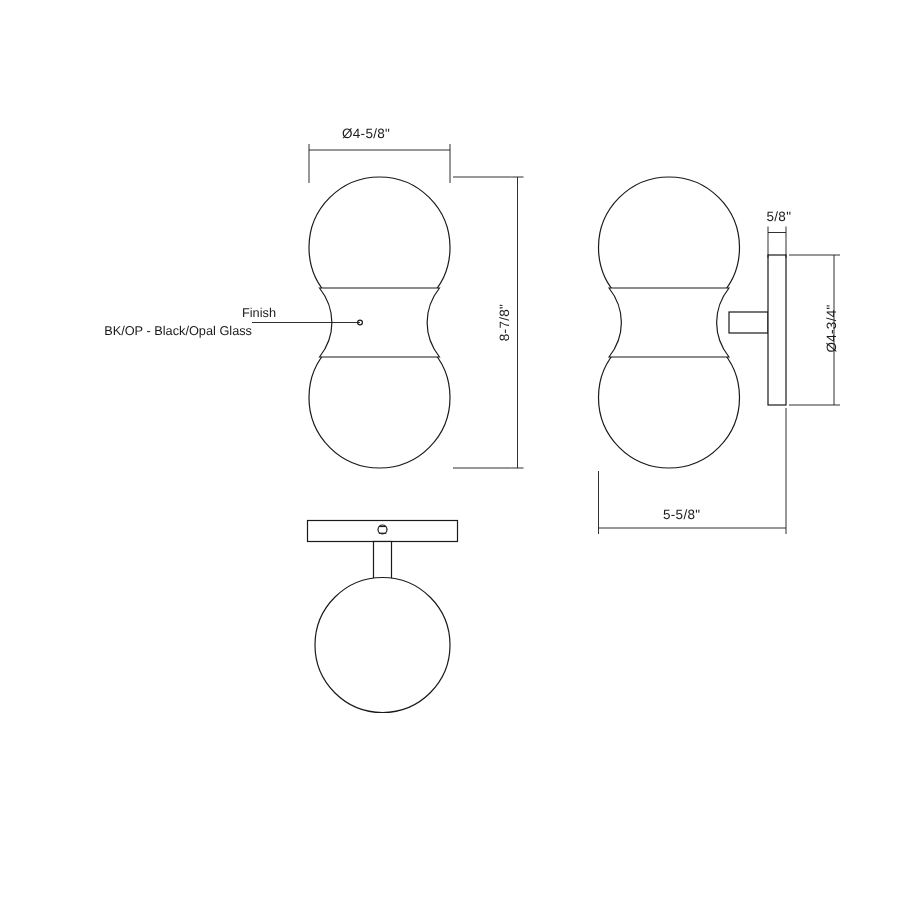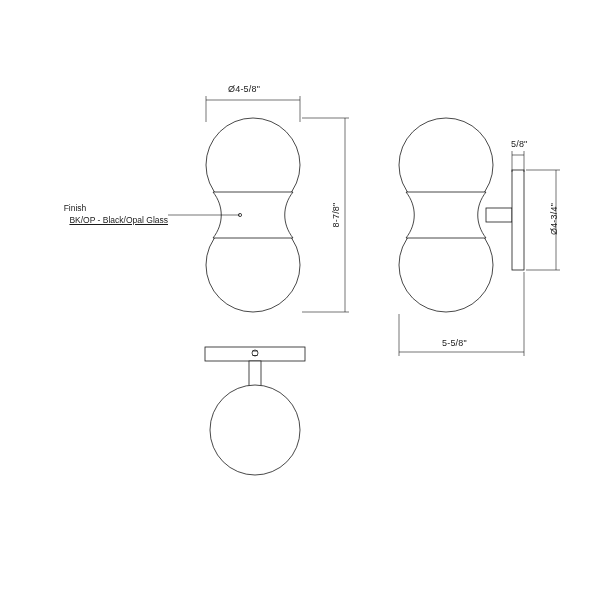--- a/index.html
+++ b/index.html
@@ -138,18 +138,18 @@
   <div class="dim-label" style="left:228px; top:84px;">Ø4-5/8"</div>
 
   <div class="dim-label vert" style="left:324px; top:210px;">8-7/8"</div>
 
   <div class="dim-label" style="left:511px; top:139px;">5/8"</div>
 
   <div class="dim-label vert" style="left:538px; top:214px;">Ø4-3/4"</div>
 
   <div class="dim-label" style="left:442px; top:338px;">5-5/8"</div>
 
-  <div class="callout-label" style="left:0; top:203px; width:150px;text-align:center;">Finish</div>
+  <div class="callout-label" style="left:34px; top:203px; width:150px;">Finish</div>
 
-  <div class="callout-label" style="left:18px; top:215px; width:150px;text-decoration:underline;">BK/OP - Black/Opal Glass</div>
+  <div class="callout-label" style="left:18px; top:215px; width:150px;">BK/OP - Black/Opal Glass</div>
 
 
 </div>
 
 </body></html>

